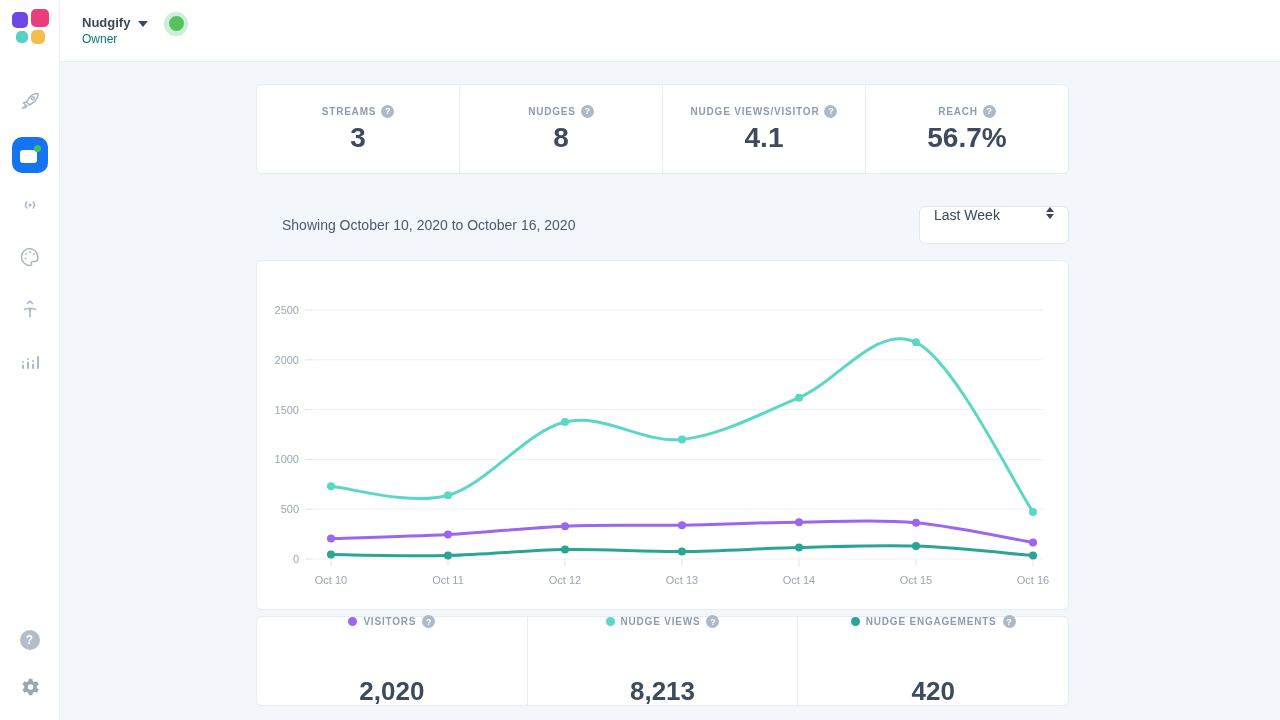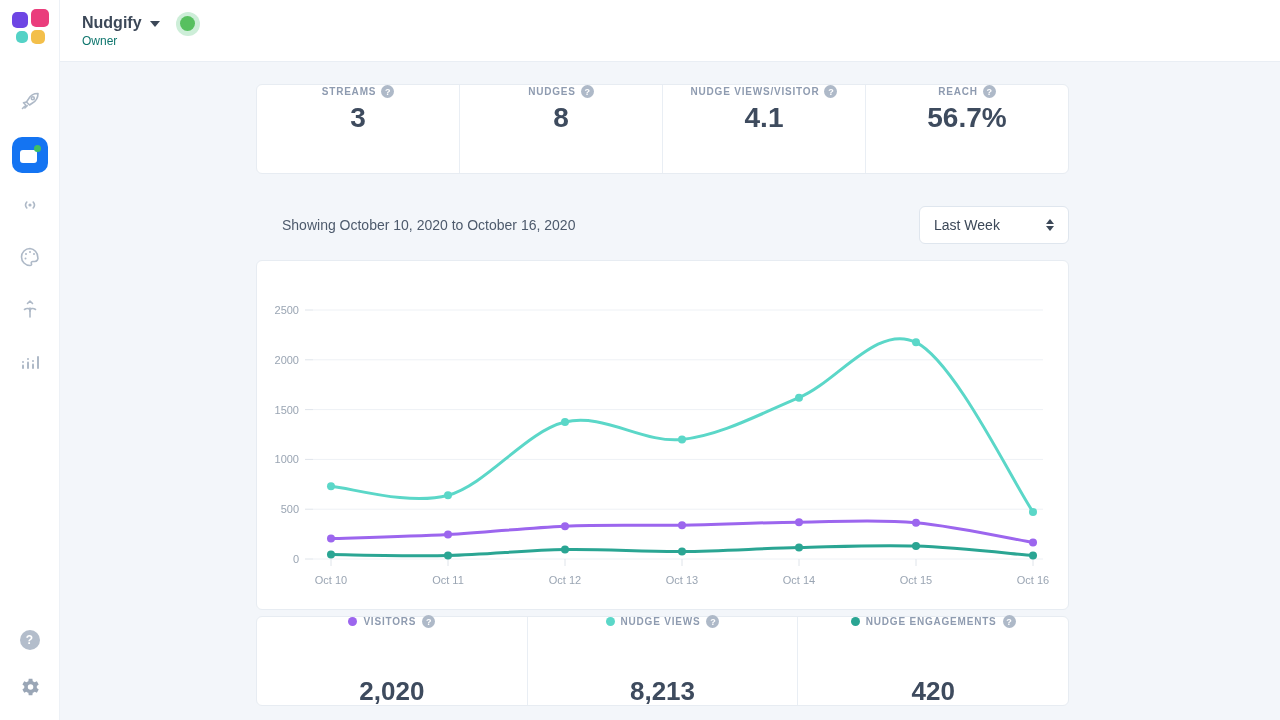--- a/index.html
+++ b/index.html
@@ -24,45 +24,45 @@
   .nav-active .dot { position:absolute; width:7px; height:7px; border-radius:50%; background:#3fbf62; top:8px; right:7px; }
   .side-bottom { margin-top:auto; display:flex; flex-direction:column; align-items:center; gap:26px; padding-bottom:18px; }
   .help-circle { width:20px; height:20px; border-radius:50%; background:#b3bdcb; color:#fff; font-size:12px;
     font-weight:bold; display:flex; align-items:center; justify-content:center; cursor:pointer; }
   .gear svg { fill:#9aa6b6; }
 
   
   .topbar { position:fixed; left:60px; top:0; width:1220px; height:62px; background:#fff;
     border-bottom:1px solid #e9eef4; display:flex; align-items:center; padding-left:22px; z-index:4; }
   .acct { display:flex; flex-direction:column; cursor:pointer; }
-  .acct-name { font-size:16px; font-weight:bold; color:#3c4858; display:flex; align-items:center; gap:8px; }
+  .acct-name { font-size:13px; font-weight:bold; color:#3c4858; display:flex; align-items:center; gap:8px; }
   .caret-down { width:0; height:0; border-left:5px solid transparent; border-right:5px solid transparent;
     border-top:6px solid #3c4858; margin-top:2px; }
   .acct-role { font-size:12px; color:#0f766e; margin-top:2px; }
   .status { width:24px; height:24px; border-radius:50%; background:#cdeed8; margin-left:16px; margin-top:-14px;
     display:flex; align-items:center; justify-content:center; }
   .status-inner { width:15px; height:15px; border-radius:50%; background:#57c05f; }
 
   
   .main { position:absolute; left:256px; top:62px; width:813px; }
   .card { background:#fff; border:1px solid #e7ecf2; border-radius:6px; }
 
   .stats-card { margin-top:22px; height:90px; display:flex; align-items:stretch; }
-  .stat-col { flex:1; display:flex; flex-direction:column; align-items:center; gap:4px; }
+  .stat-col { flex:1; display:flex; flex-direction:column; align-items:center; justify-content:center; gap:4px; }
   .stat-col + .stat-col { border-left:1px solid #e9eef4; }
   .stat-label { font-size:10px; font-weight:bold; letter-spacing:0.8px; color:#8e9bb0; text-transform:uppercase;
     display:flex; align-items:center; gap:5px; }
   .qmark { width:13px; height:13px; border-radius:50%; background:#aeb9c8; color:#fff; font-size:9px; font-weight:bold;
     display:inline-flex; align-items:center; justify-content:center; letter-spacing:0; cursor:pointer; }
   .stat-value { font-size:28px; font-weight:bold; color:#3e4b5e; }
 
   .range-row { margin-top:32px; height:38px; display:flex; align-items:center; justify-content:space-between; }
   .range-text { font-size:14px; color:#4d5a6c;margin-left:26px; }
   .select { width:150px; height:38px; background:#fff; border:1px solid #dfe6ee; border-radius:6px;
-    display:flex; align-items:center; justify-content:space-between; padding:0 14px; cursor:pointer;margin-left:24px; }
+    display:flex; justify-content:space-between; padding:0 14px; cursor:pointer;margin-left:24px; }
   .select-label { font-size:14px; color:#3c4858; }
   .updown { display:flex; flex-direction:column; gap:2px; }
   .updown i { display:block; width:0; height:0; border-left:4px solid transparent; border-right:4px solid transparent; }
   .updown .up { border-bottom:5px solid #3c4858; }
   .updown .dn { border-top:5px solid #3c4858; }
 
   .chart-card { margin-top:16px; height:350px; overflow:hidden; }
   .legend-card { margin-top:6px; height:90px; display:flex; align-items:stretch; }
   .legend-col { flex:1; display:flex; flex-direction:column; align-items:center; justify-content:center; gap:16px; }
   .legend-col + .legend-col { border-left:1px solid #e9eef4; }

